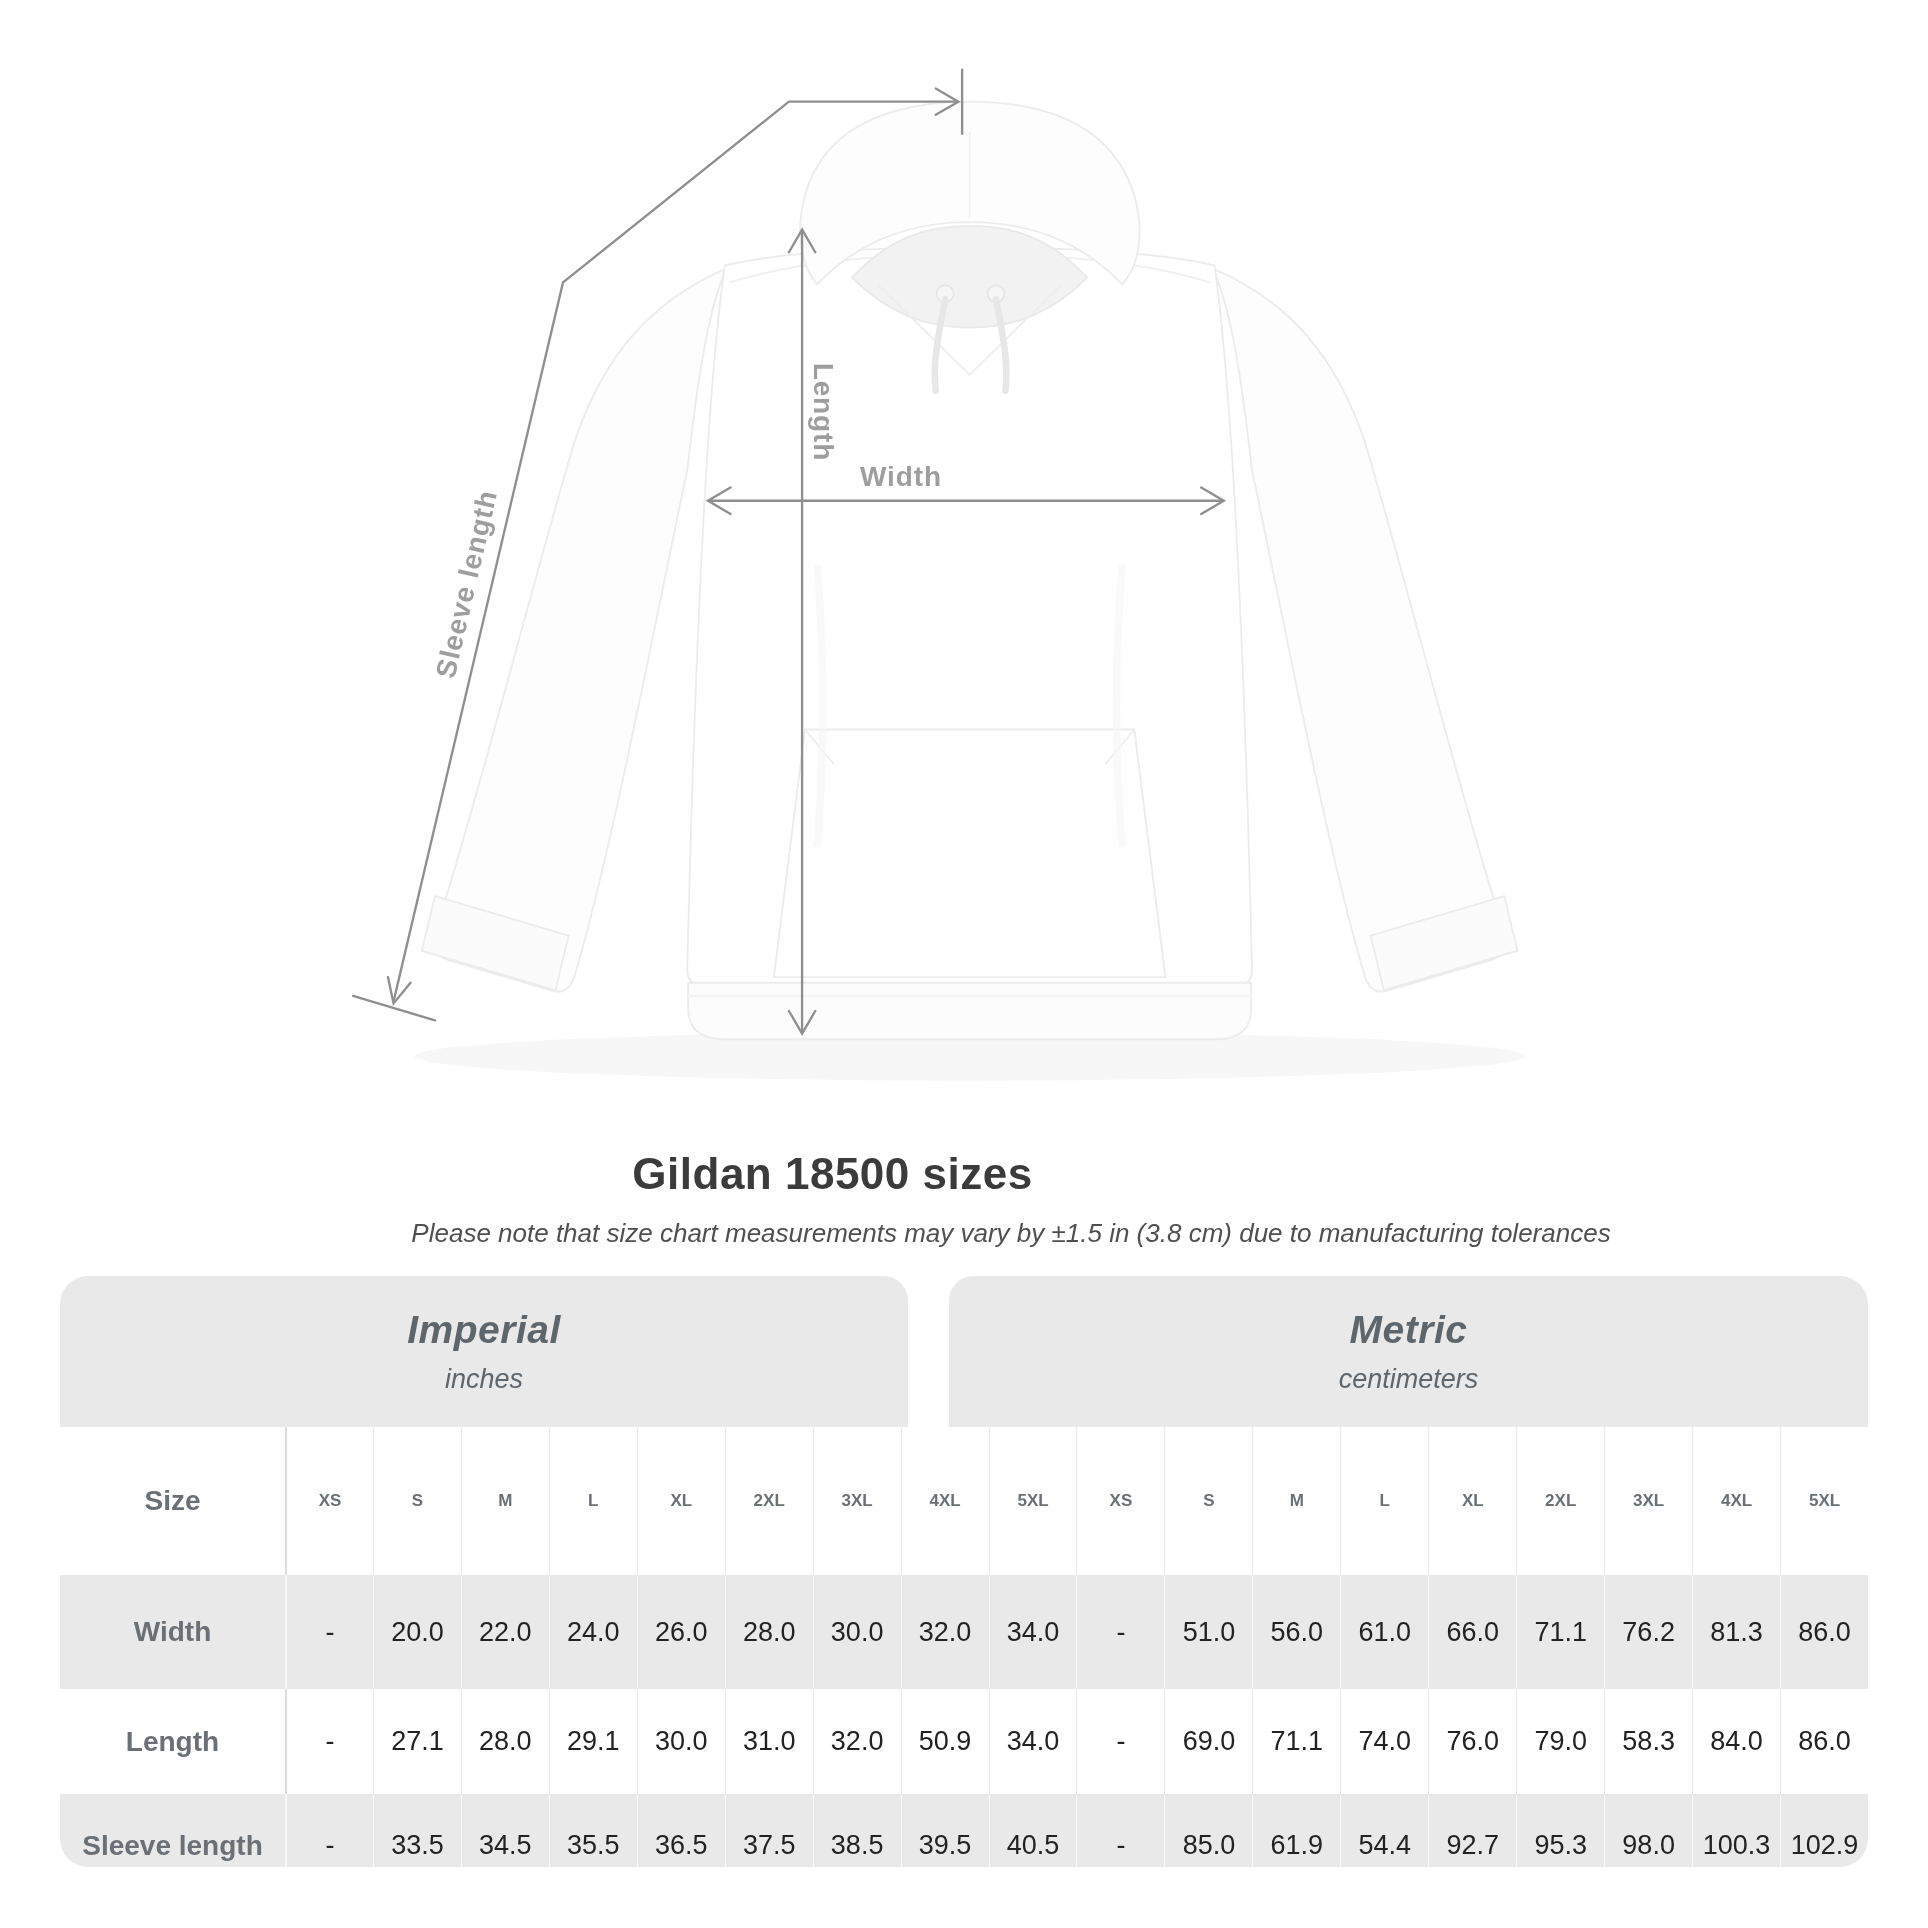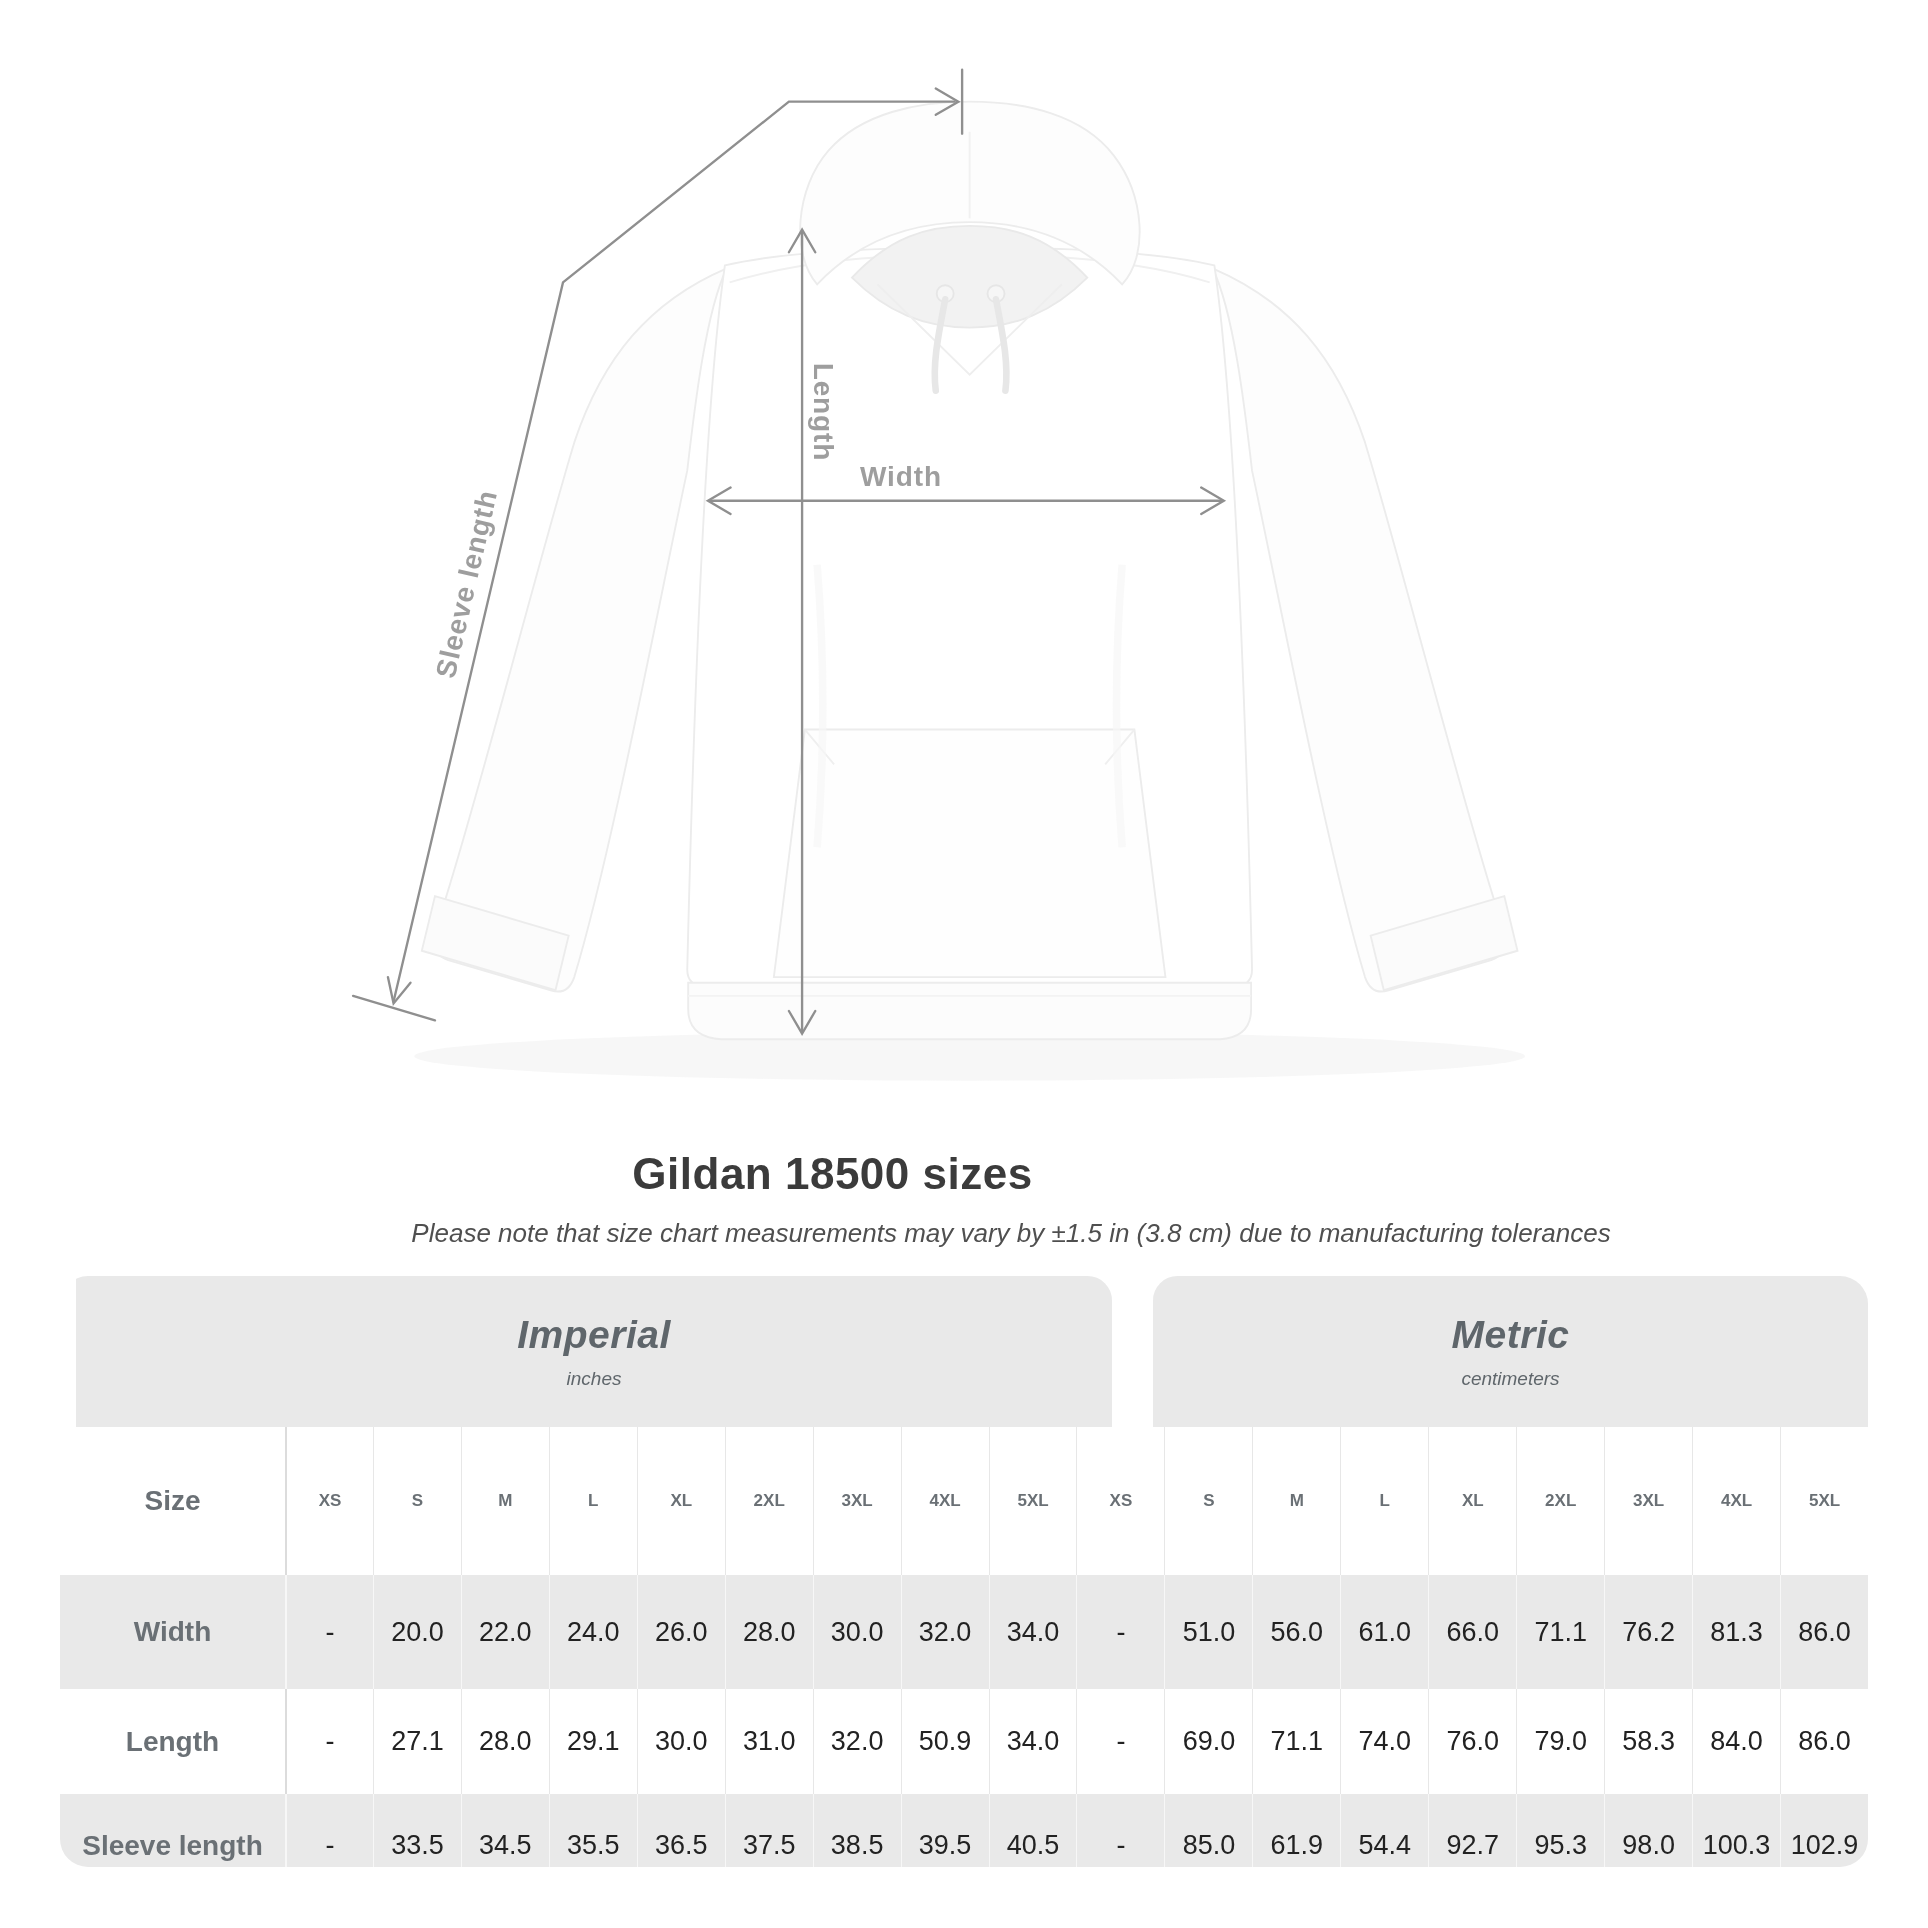--- a/index.html
+++ b/index.html
@@ -18,24 +18,24 @@
          font-size:44px;font-weight:bold;color:#3b3b3b;letter-spacing:0.5px;}
   .subtitle{position:absolute;left:0;top:1218px;width:1928px;text-align:center;
          font-size:26px;font-style:italic;color:#4f4f4f;padding-left:47px;}
 
   
   .sizetable{position:absolute;left:60px;top:1276px;width:1808px;height:591px;
          border-radius:28px;overflow:hidden;background:#ffffff;}
   .band{height:151px;display:flex;}
   .band-gap{width:41px;background:#ffffff;}
   .band-block{background:#e9e9e9;display:flex;flex-direction:column;align-items:center;justify-content:center;}
-  .band-block.imperial{width:1036px;border-top-right-radius:24.5px;margin-left:16px;}
+  .band-block.imperial{width:848px;border-top-right-radius:24.5px;}
   .band-block.metric{flex:1;border-top-left-radius:24.5px;}
   .band-title{font-size:39px;font-weight:bold;font-style:italic;color:#5f666b;letter-spacing:0.5px;}
-  .band-unit{font-size:19px;font-style:italic;color:#5f666b;margin-top:11.3px;}
+  .band-unit{font-size:27px;font-style:italic;color:#5f666b;margin-top:11.3px;}
 
   .grid{width:100%;}
   .trow{display:grid;grid-template-columns:225px repeat(18,1fr);align-items:center;}
   .trow:nth-child(1){height:148px;background:#ffffff;}
   .trow:nth-child(2){height:114px;background:#e9e9e9;}
   .trow:nth-child(3){height:105px;background:#ffffff;}
   .trow:nth-child(4){height:103px;background:#e9e9e9;}
   .cell{height:100%;display:flex;align-items:center;justify-content:center;
         font-size:27px;color:#222222;border-left:1.9px solid transparent;}
   .trow:nth-child(odd) .cell{border-left-color:#e7e7e7;}

